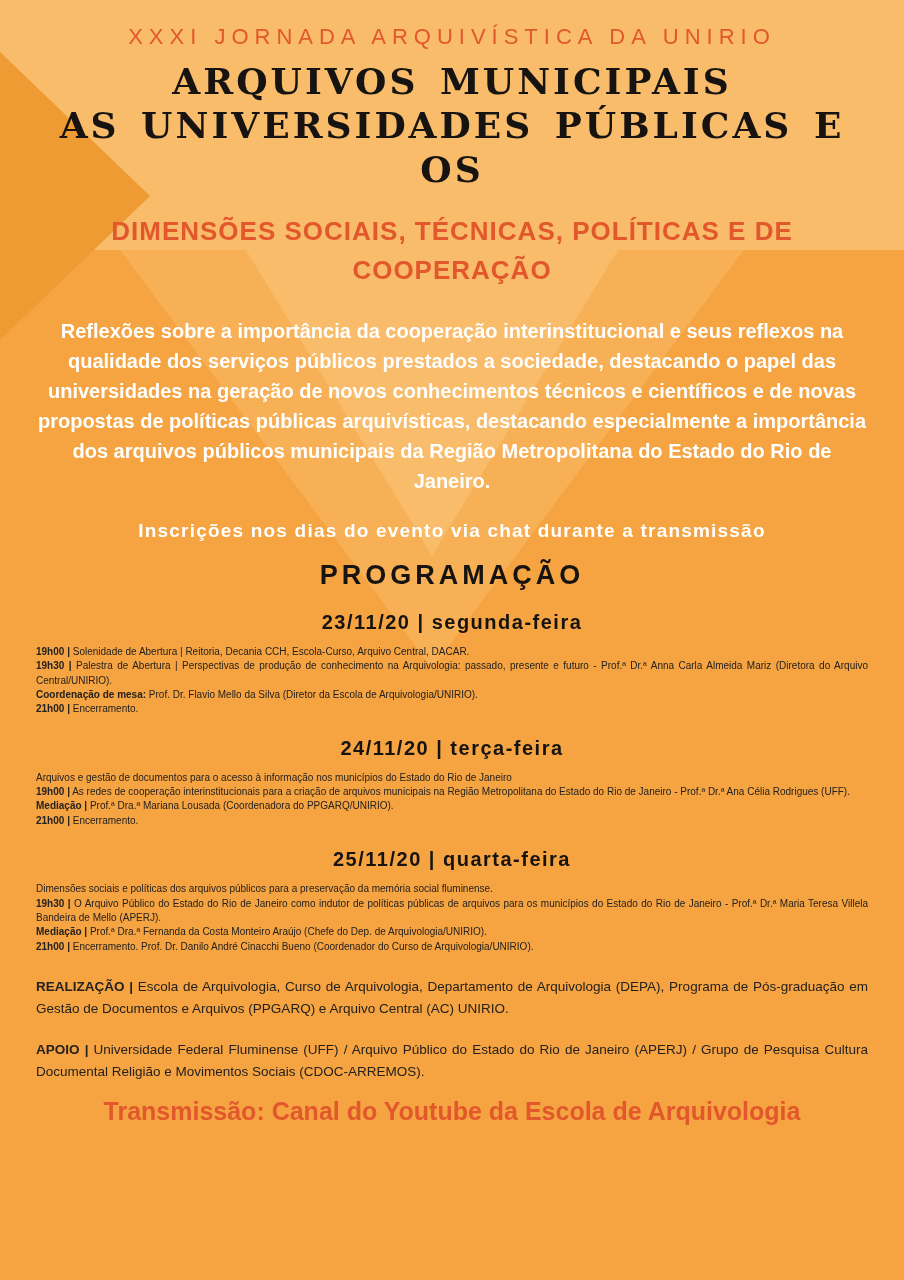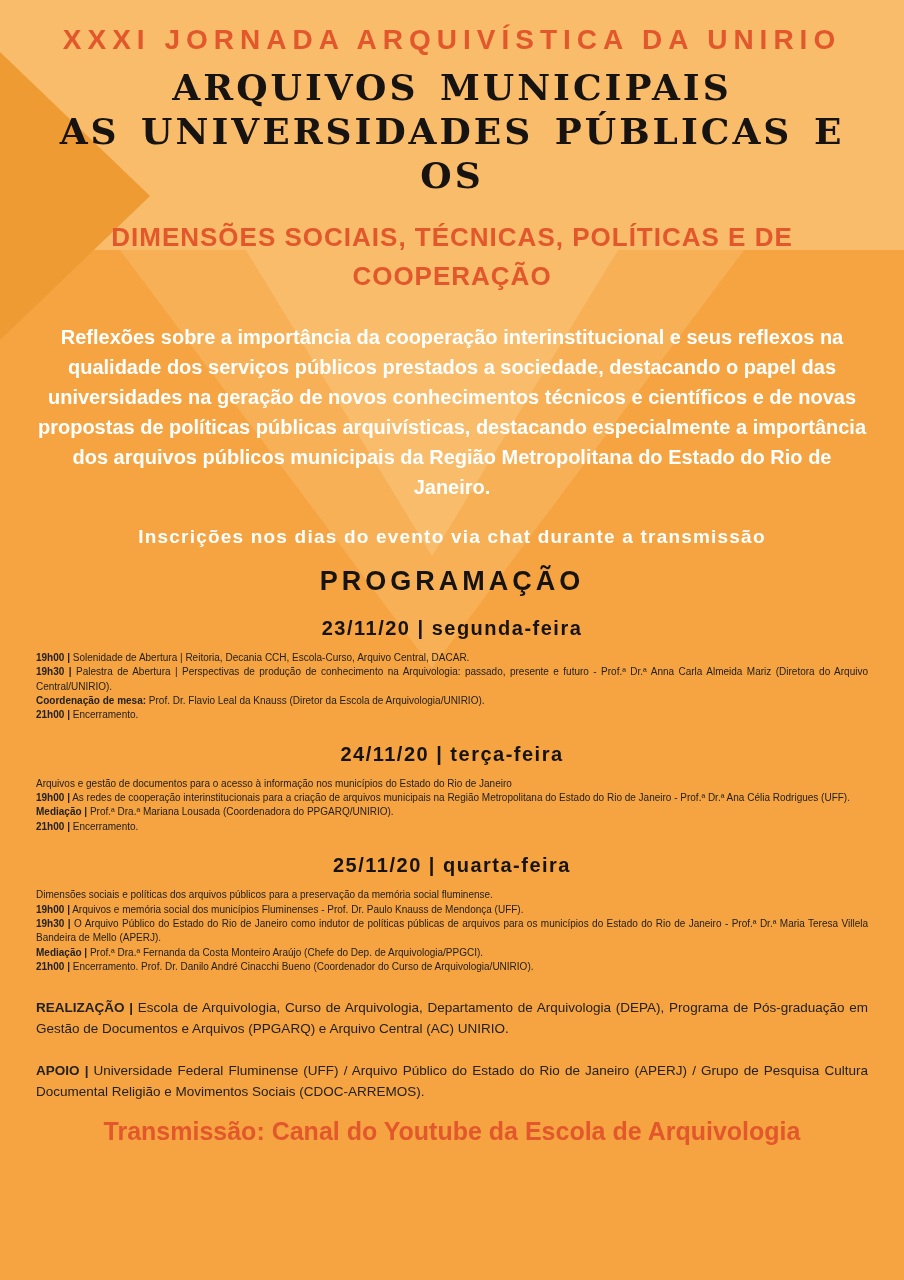--- a/index.html
+++ b/index.html
@@ -37,22 +37,22 @@
   .content {
     position: relative;
     z-index: 1;
     width: 100%;
     height: 100%;
     padding: 0 36px;
     text-align: center;
   }
   .kicker {
     padding-top: 24px;
-    font-size: 28px;
-    font-weight: bold;
+    font-size: 22px;
+    font-weight: normal;
     letter-spacing: 6px;
     color: var(--accent, #E2572B);
   }
   .title {
     margin: 10px auto 0;
     font-family: "DejaVu Serif", serif;
     font-size: 36px;
     line-height: 1.22;
     font-weight: bold;
     letter-spacing: 3px;
@@ -153,42 +153,41 @@
 
     <p class="registration">Inscrições nos dias do evento via chat durante a transmissão</p>
 
     <h3 class="program-heading">PROGRAMAÇÃO</h3>
 
     <section class="day">
       <h4 class="day-title">23/11/20 | segunda-feira</h4>
       <div class="items">
         <p class="item"><b>19h00 |</b> <span>Solenidade de Abertura | Reitoria, Decania CCH, Escola-Curso, Arquivo Central, DACAR.</span></p>
         <p class="item"><b>19h30 |</b> <span>Palestra de Abertura | Perspectivas de produção de conhecimento na Arquivologia: passado, presente e futuro - Prof.ª Dr.ª Anna Carla Almeida Mariz (Diretora do Arquivo Central/UNIRIO).</span></p>
-        <p class="item"><b>Coordenação de mesa:</b> <span>Prof. Dr. Flavio Leal da Knauss (Diretor da Escola de Arquivologia/UNIRIO).</span></p>
+        <p class="item"><b>Coordenação de mesa:</b> <span>Prof. Dr. Flavio Mello da Silva (Diretor da Escola de Arquivologia/UNIRIO).</span></p>
         <p class="item"><b>21h00 |</b> <span>Encerramento.</span></p>
       </div>
     </section>
 
     <section class="day">
       <h4 class="day-title">24/11/20 | terça-feira</h4>
       <div class="items">
         <p class="item"><b></b> <span>Arquivos e gestão de documentos para o acesso à informação nos municípios do Estado do Rio de Janeiro</span></p>
         <p class="item"><b>19h00 |</b> <span>As redes de cooperação interinstitucionais para a criação de arquivos municipais na Região Metropolitana do Estado do Rio de Janeiro - Prof.ª Dr.ª Ana Célia Rodrigues (UFF).</span></p>
         <p class="item"><b>Mediação |</b> <span>Prof.ª Dra.ª Mariana Lousada (Coordenadora do PPGARQ/UNIRIO).</span></p>
         <p class="item"><b>21h00 |</b> <span>Encerramento.</span></p>
       </div>
     </section>
 
     <section class="day">
       <h4 class="day-title">25/11/20 | quarta-feira</h4>
       <div class="items">
         <p class="item"><b></b> <span>Dimensões sociais e políticas dos arquivos públicos para a preservação da memória social fluminense.</span></p>
-        <p class="item"><b>19h00 |</b> <span>Arquivos e memória social dos municípios Fluminenses - Prof. Dr. Paulo Knauss de Mendonça (UFF).</span></p>
         <p class="item"><b>19h30 |</b> <span>O Arquivo Público do Estado do Rio de Janeiro como indutor de políticas públicas de arquivos para os municípios do Estado do Rio de Janeiro - Prof.ª Dr.ª Maria Teresa Villela Bandeira de Mello (APERJ).</span></p>
-        <p class="item"><b>Mediação |</b> <span>Prof.ª Dra.ª Fernanda da Costa Monteiro Araújo (Chefe do Dep. de Arquivologia/PPGCI).</span></p>
+        <p class="item"><b>Mediação |</b> <span>Prof.ª Dra.ª Fernanda da Costa Monteiro Araújo (Chefe do Dep. de Arquivologia/UNIRIO).</span></p>
         <p class="item"><b>21h00 |</b> <span>Encerramento. Prof. Dr. Danilo André Cinacchi Bueno (Coordenador do Curso de Arquivologia/UNIRIO).</span></p>
       </div>
     </section>
 
     <section class="credits">
       <p class="credit"><b>REALIZAÇÃO |</b> <span>Escola de Arquivologia, Curso de Arquivologia, Departamento de Arquivologia (DEPA), Programa de Pós-graduação em Gestão de Documentos e Arquivos (PPGARQ) e Arquivo Central (AC) UNIRIO.</span></p>
       <p class="credit"><b>APOIO |</b> <span>Universidade Federal Fluminense (UFF) / Arquivo Público do Estado do Rio de Janeiro (APERJ) / Grupo de Pesquisa Cultura Documental Religião e Movimentos Sociais (CDOC-ARREMOS).</span></p>
     </section>
 
     <div class="transmission">Transmissão: Canal do Youtube da Escola de Arquivologia</div>

